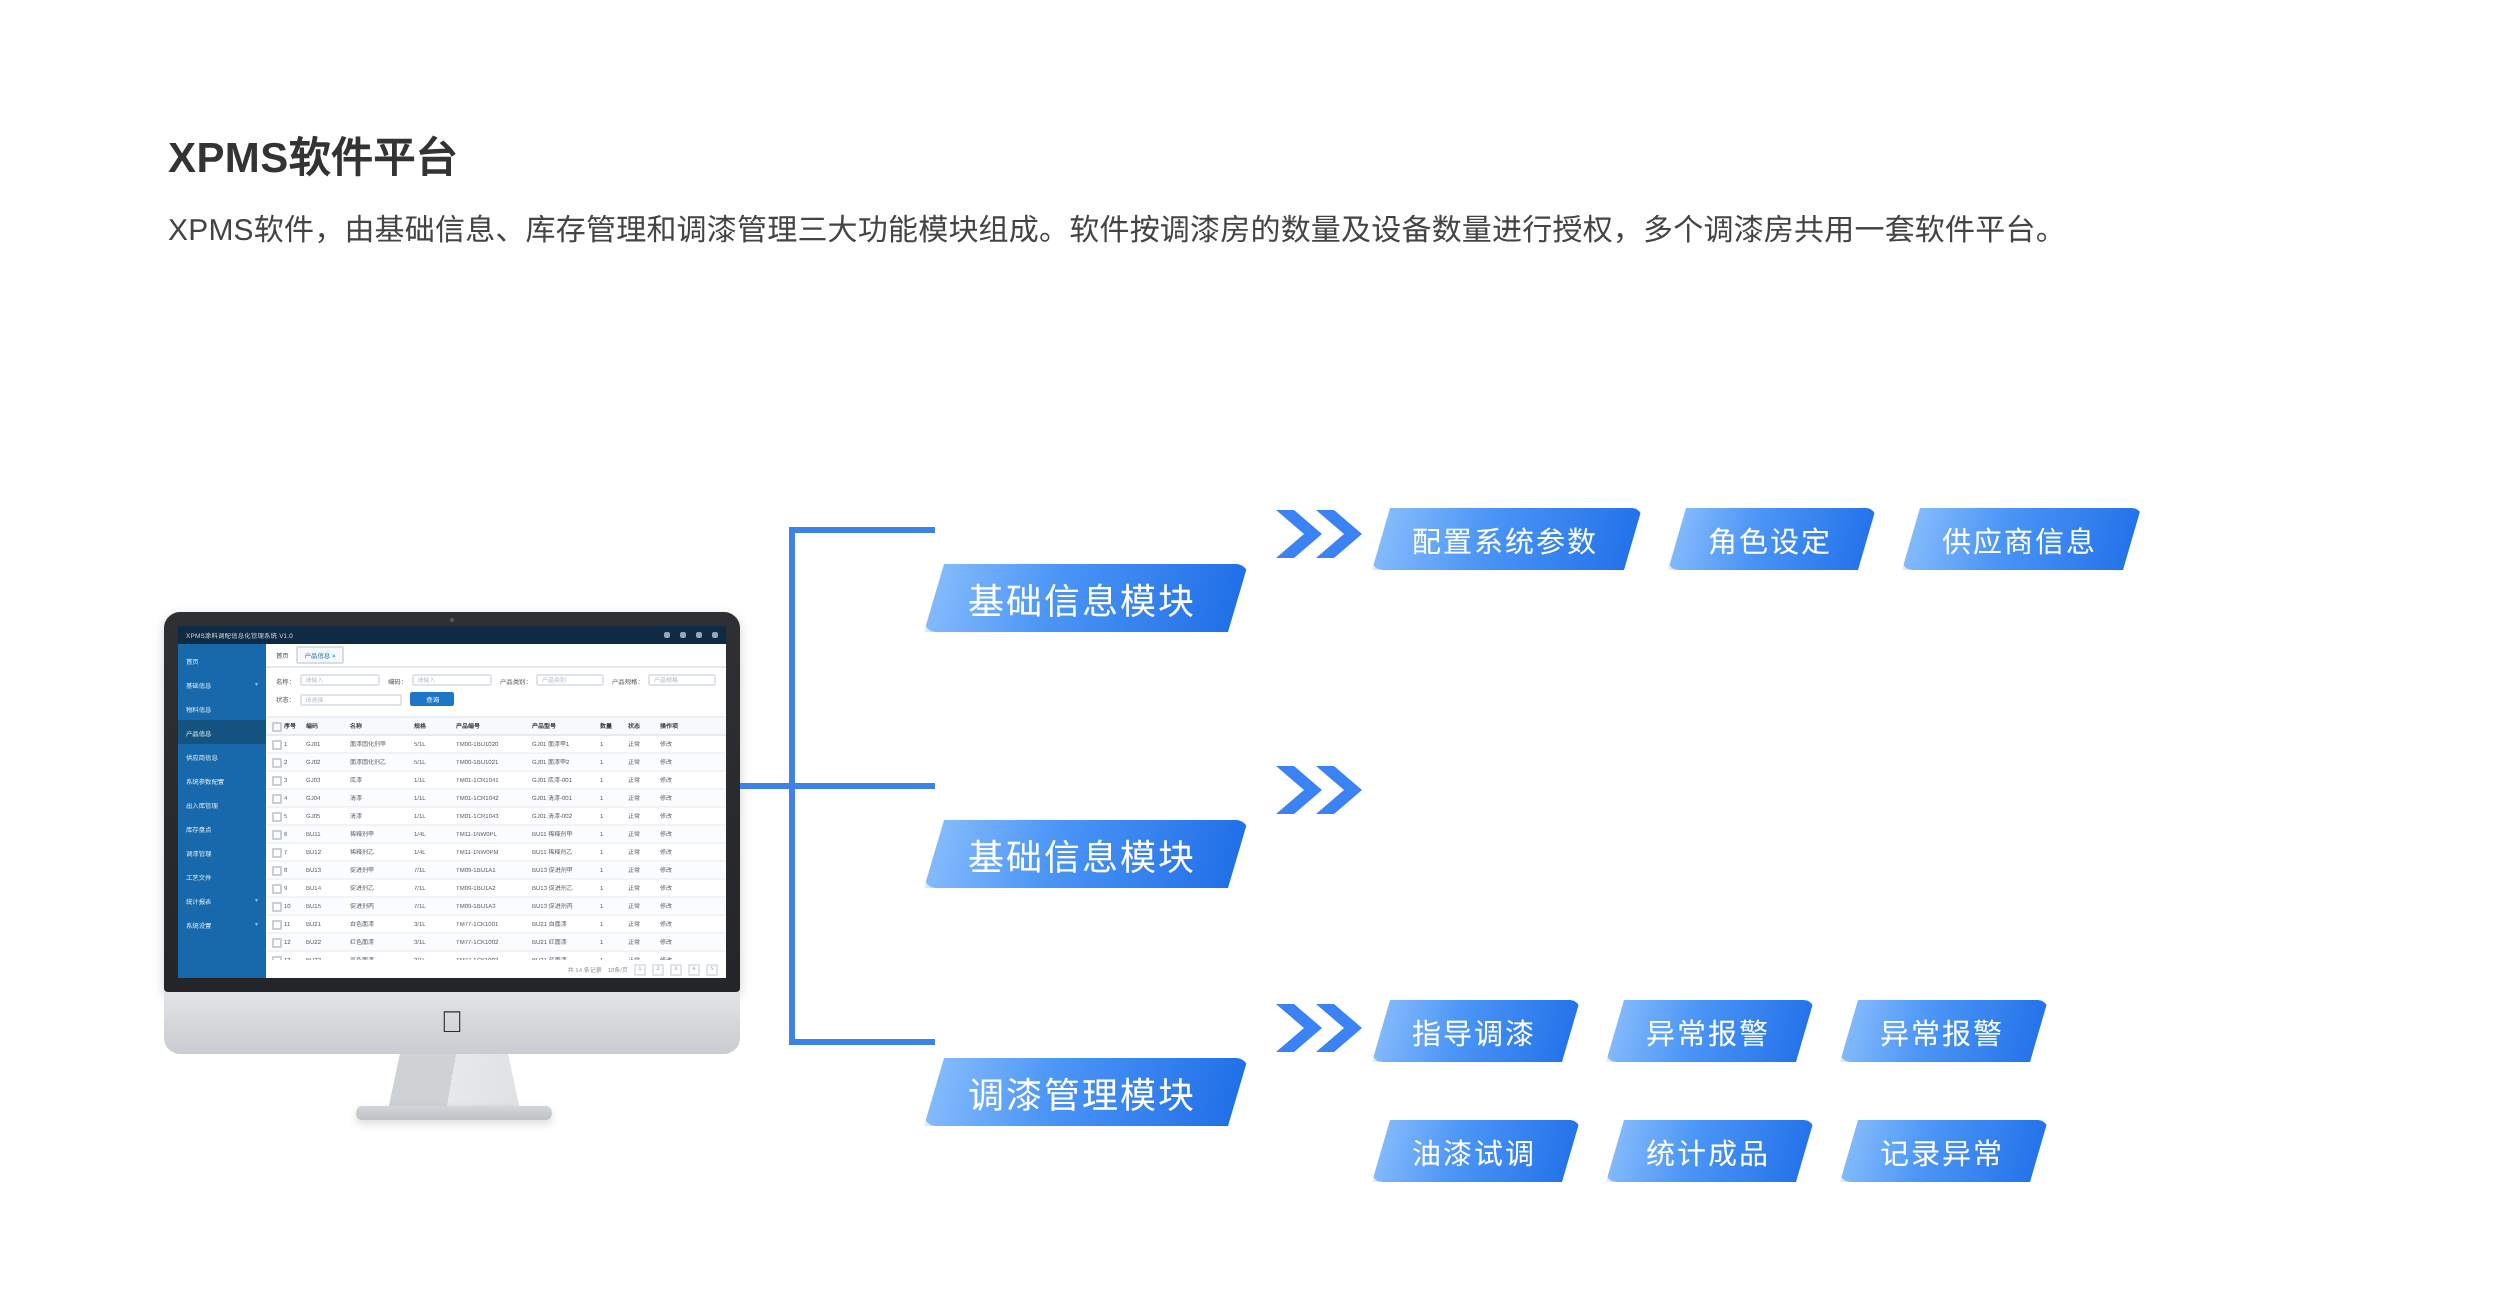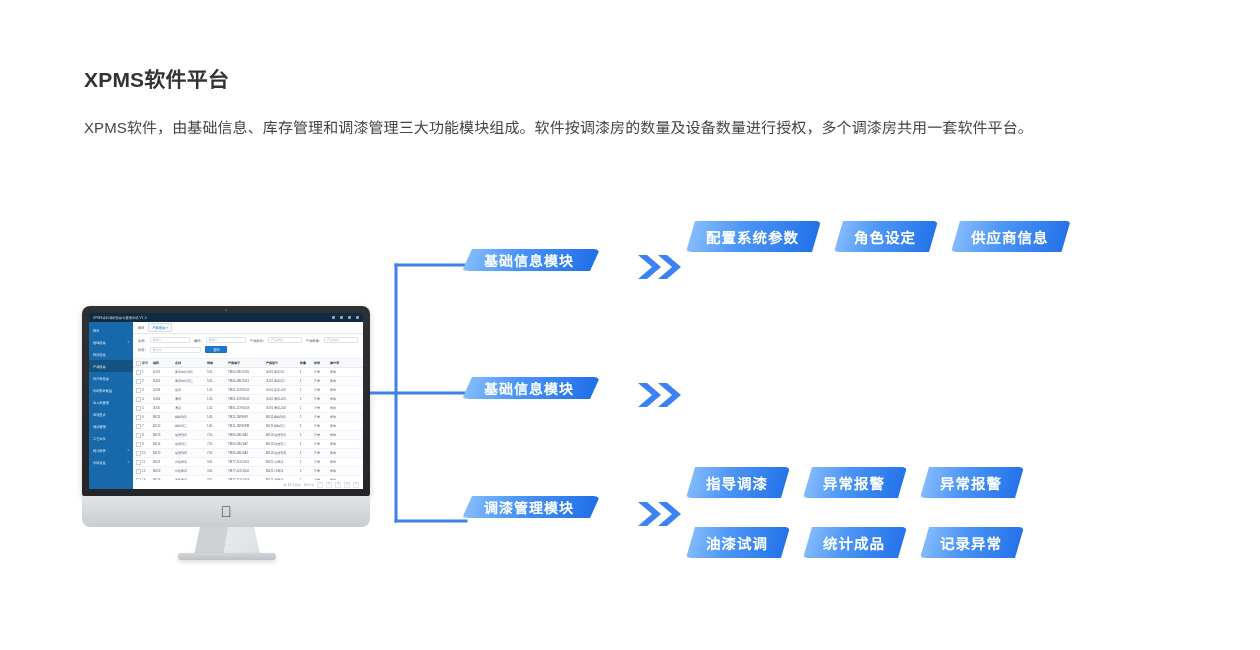--- a/index.html
+++ b/index.html
@@ -22,21 +22,21 @@
     position: absolute;
     left: 84px;
     top: 66px;
     width: 1080px;
   }
   .page-title {
     font-size: 21px;
     font-weight: bold;
     color: #333333;
     letter-spacing: 0.2px;
-    margin: 0 0 18px 0;
+    margin: 0 0 6px 0;
     line-height: 1.3;
   }
   .page-desc {
     font-size: 15px;
     color: #444444;
     line-height: 34px;
     margin: 0;
     letter-spacing: 0.1px;
   }
 
@@ -338,29 +338,30 @@
     width: 1260px;
     height: 650px;
   }
 
   .pill {
     position: relative;
     display: inline-flex;
     align-items: center;
     justify-content: center;
     color: #ffffff;
-    font-weight: bold;
+    font-weight: normal;
     white-space: nowrap;
     background: linear-gradient(100deg, #7db6fb 0%, #3b8cf5 38%, #1f6fe8 100%);
     box-shadow: 0 3px 7px rgba(40,110,220,0.30);
+    margin-top: 33px;
     -webkit-font-smoothing: antialiased;
   }
   .pill.module {
-    height: 22px;
-    font-size: 14px;
+    height: 34px;
+    font-size: 18px;
     padding: 0 26px 0 22px;
     border-radius: 6px;
     clip-path: polygon(10px 0, 100% 0, calc(100% - 10px) 100%, 0 100%);
     background: linear-gradient(105deg, #8cc0fd 0%, #4b95f6 40%, #1d6ce6 100%);
     letter-spacing: 1px;
   }
   .pill.leaf {
     height: 31px;
     font-size: 14.5px;
     padding: 0 22px 0 20px;

